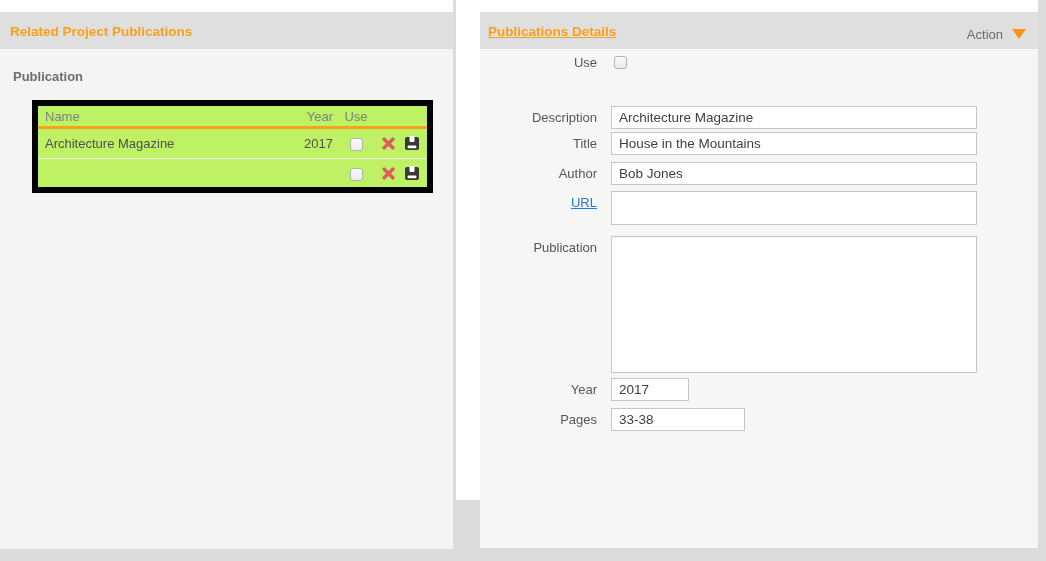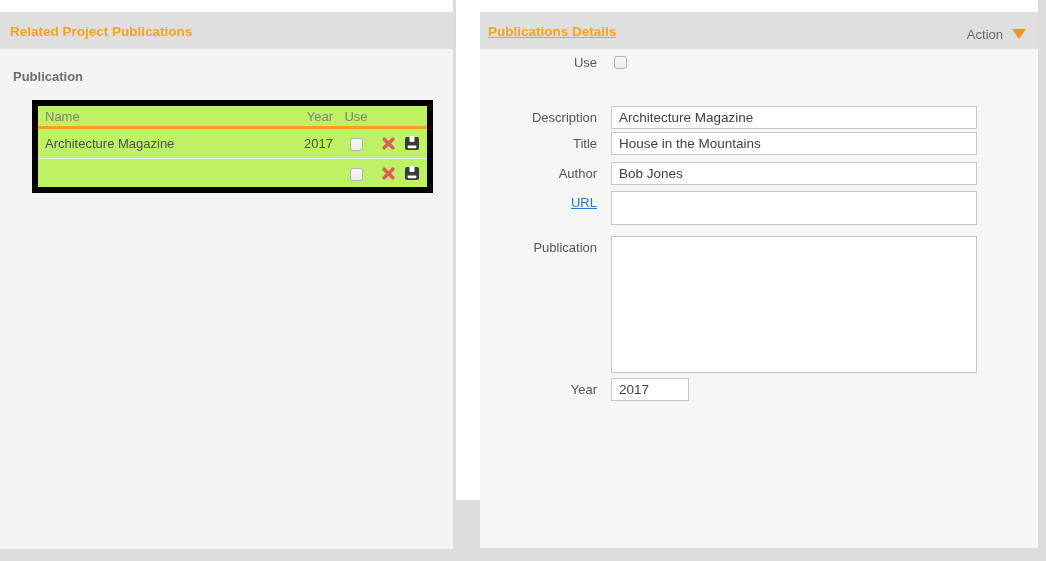--- a/index.html
+++ b/index.html
@@ -197,16 +197,20 @@
       <div class="frow r-desc">
         <div class="flabel">Publication</div>
         <textarea class="ftextarea" style=""></textarea>
       </div>
 
       <div class="frow r-year">
         <div class="flabel">Year</div>
         <input type="text" class="finput" value="2017" style="">
       </div>
 
+      <div class="frow r-pages">
+        <div class="flabel">Pages</div>
+        <input type="text" class="finput" value="33-38" style="">
+      </div>
 
     </div>
   </div>
 </div>
 
 </body></html>

